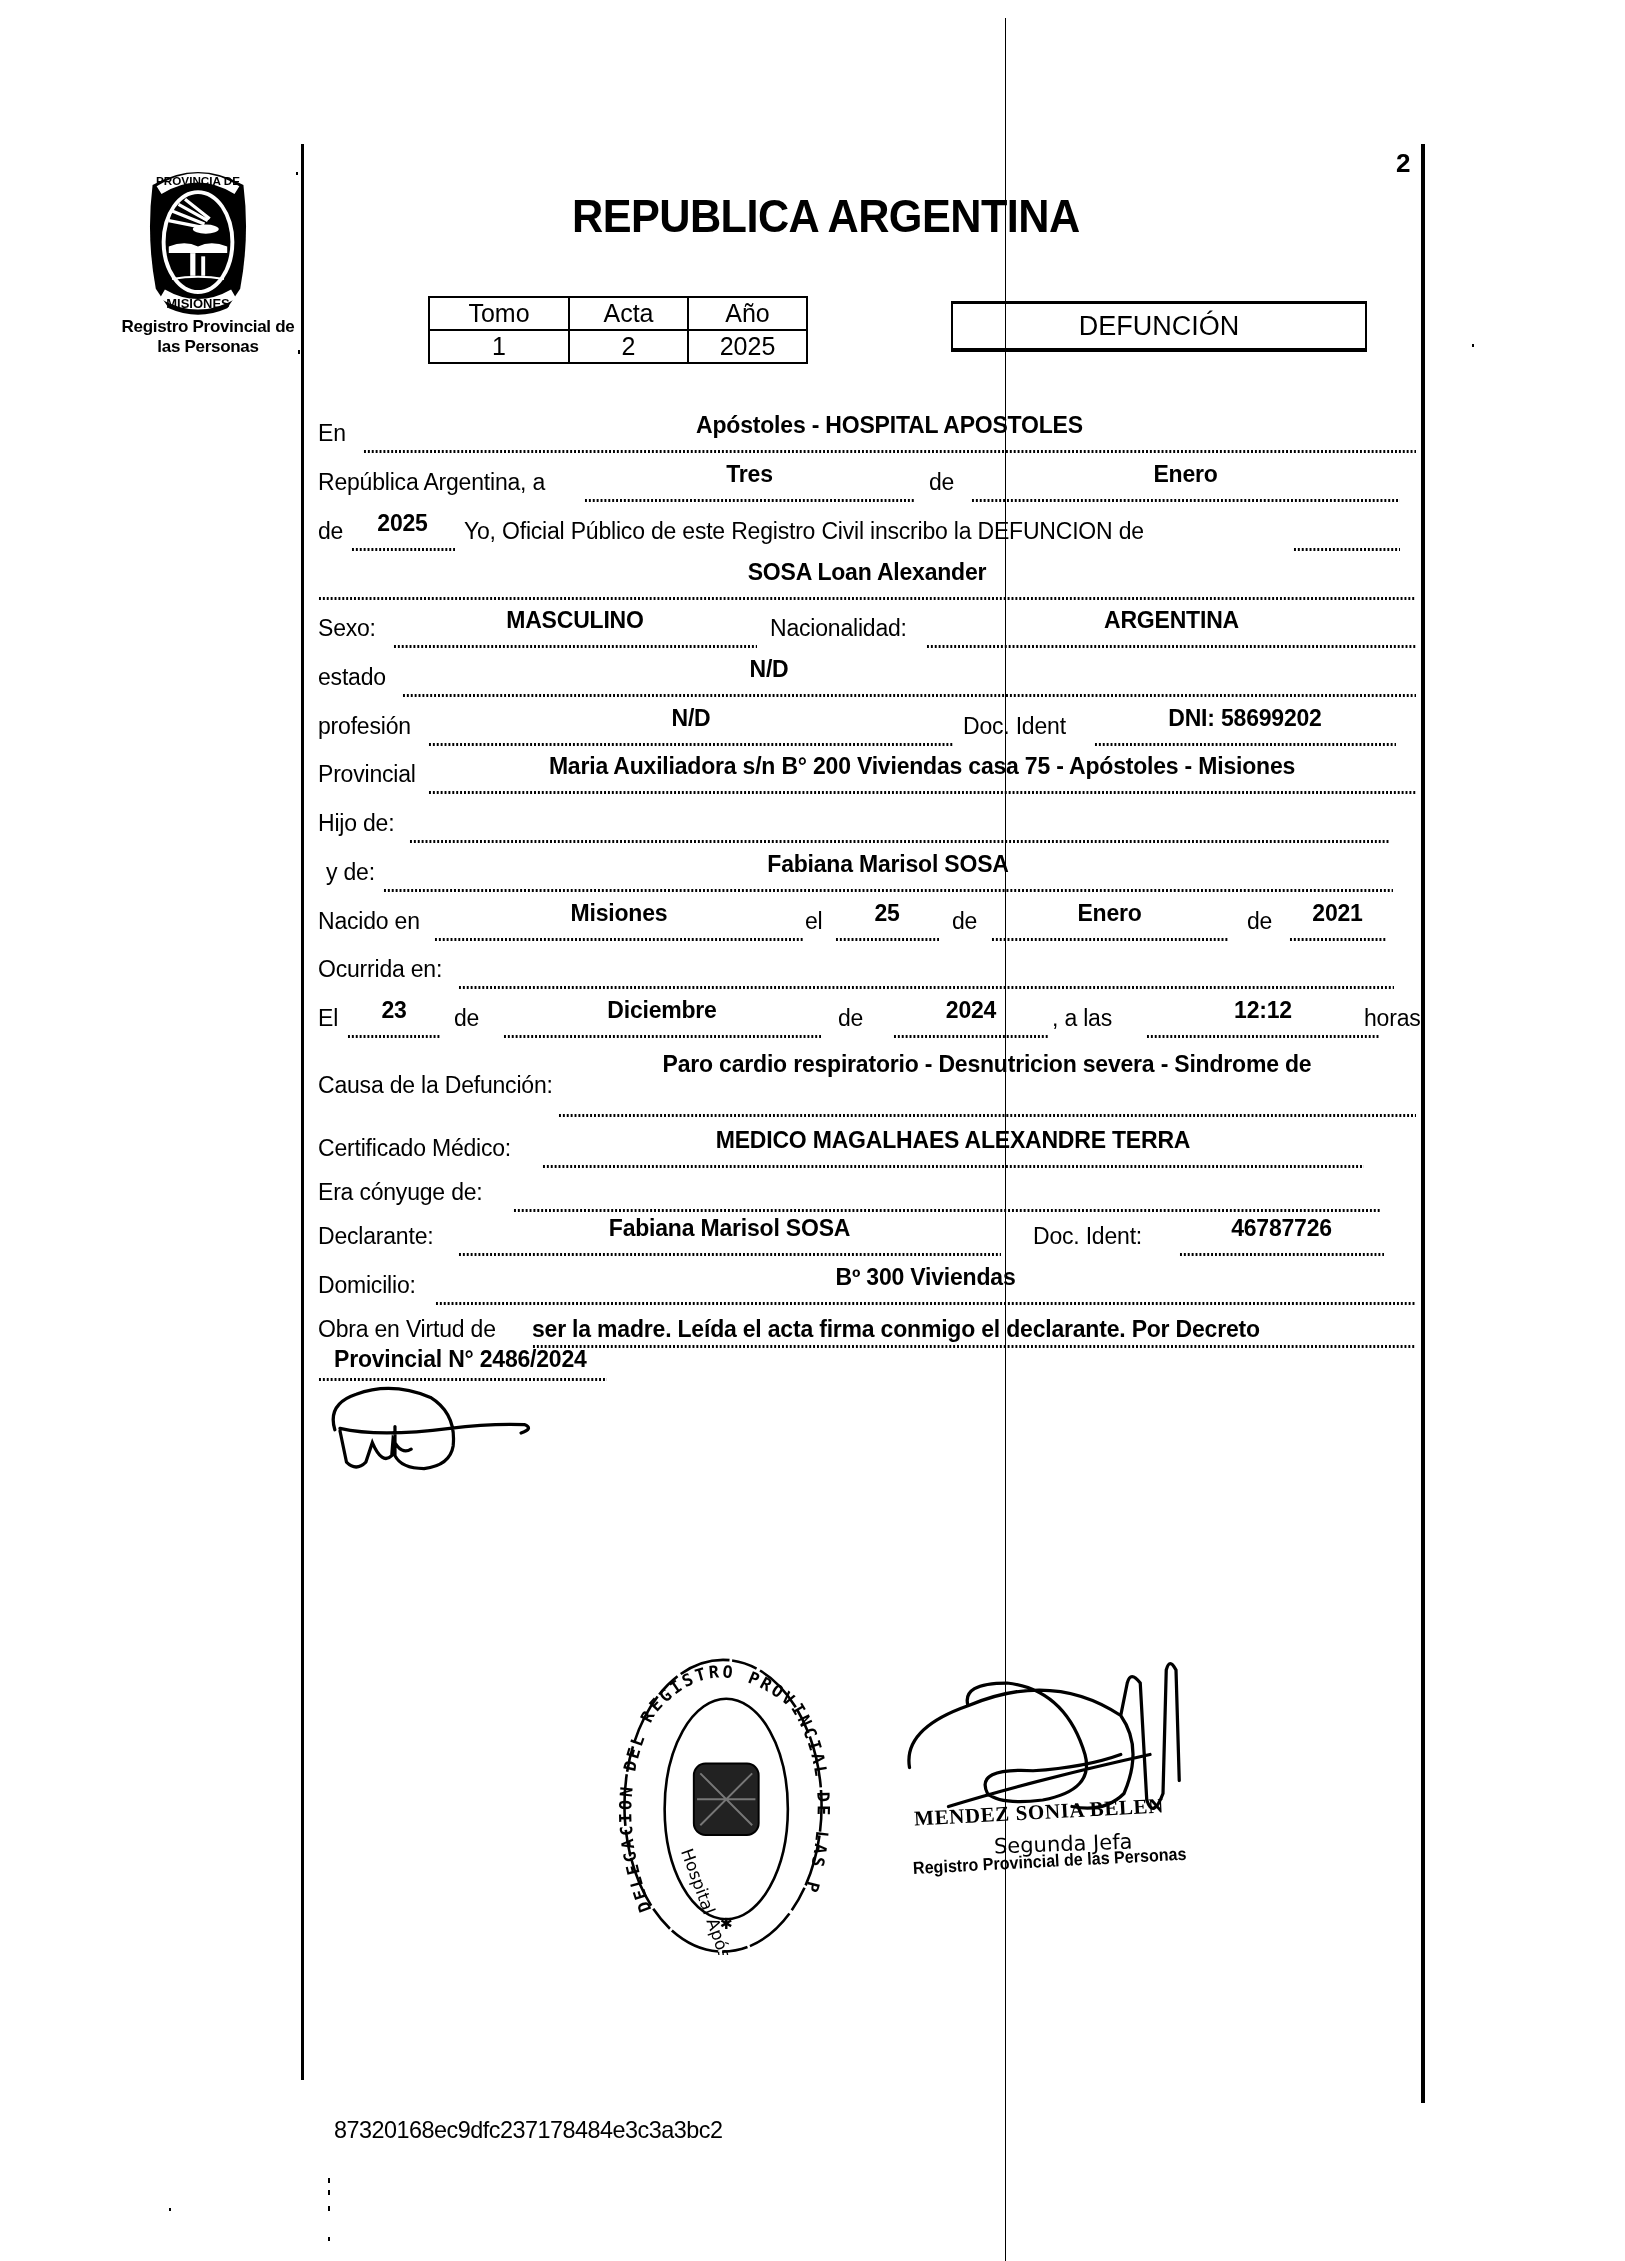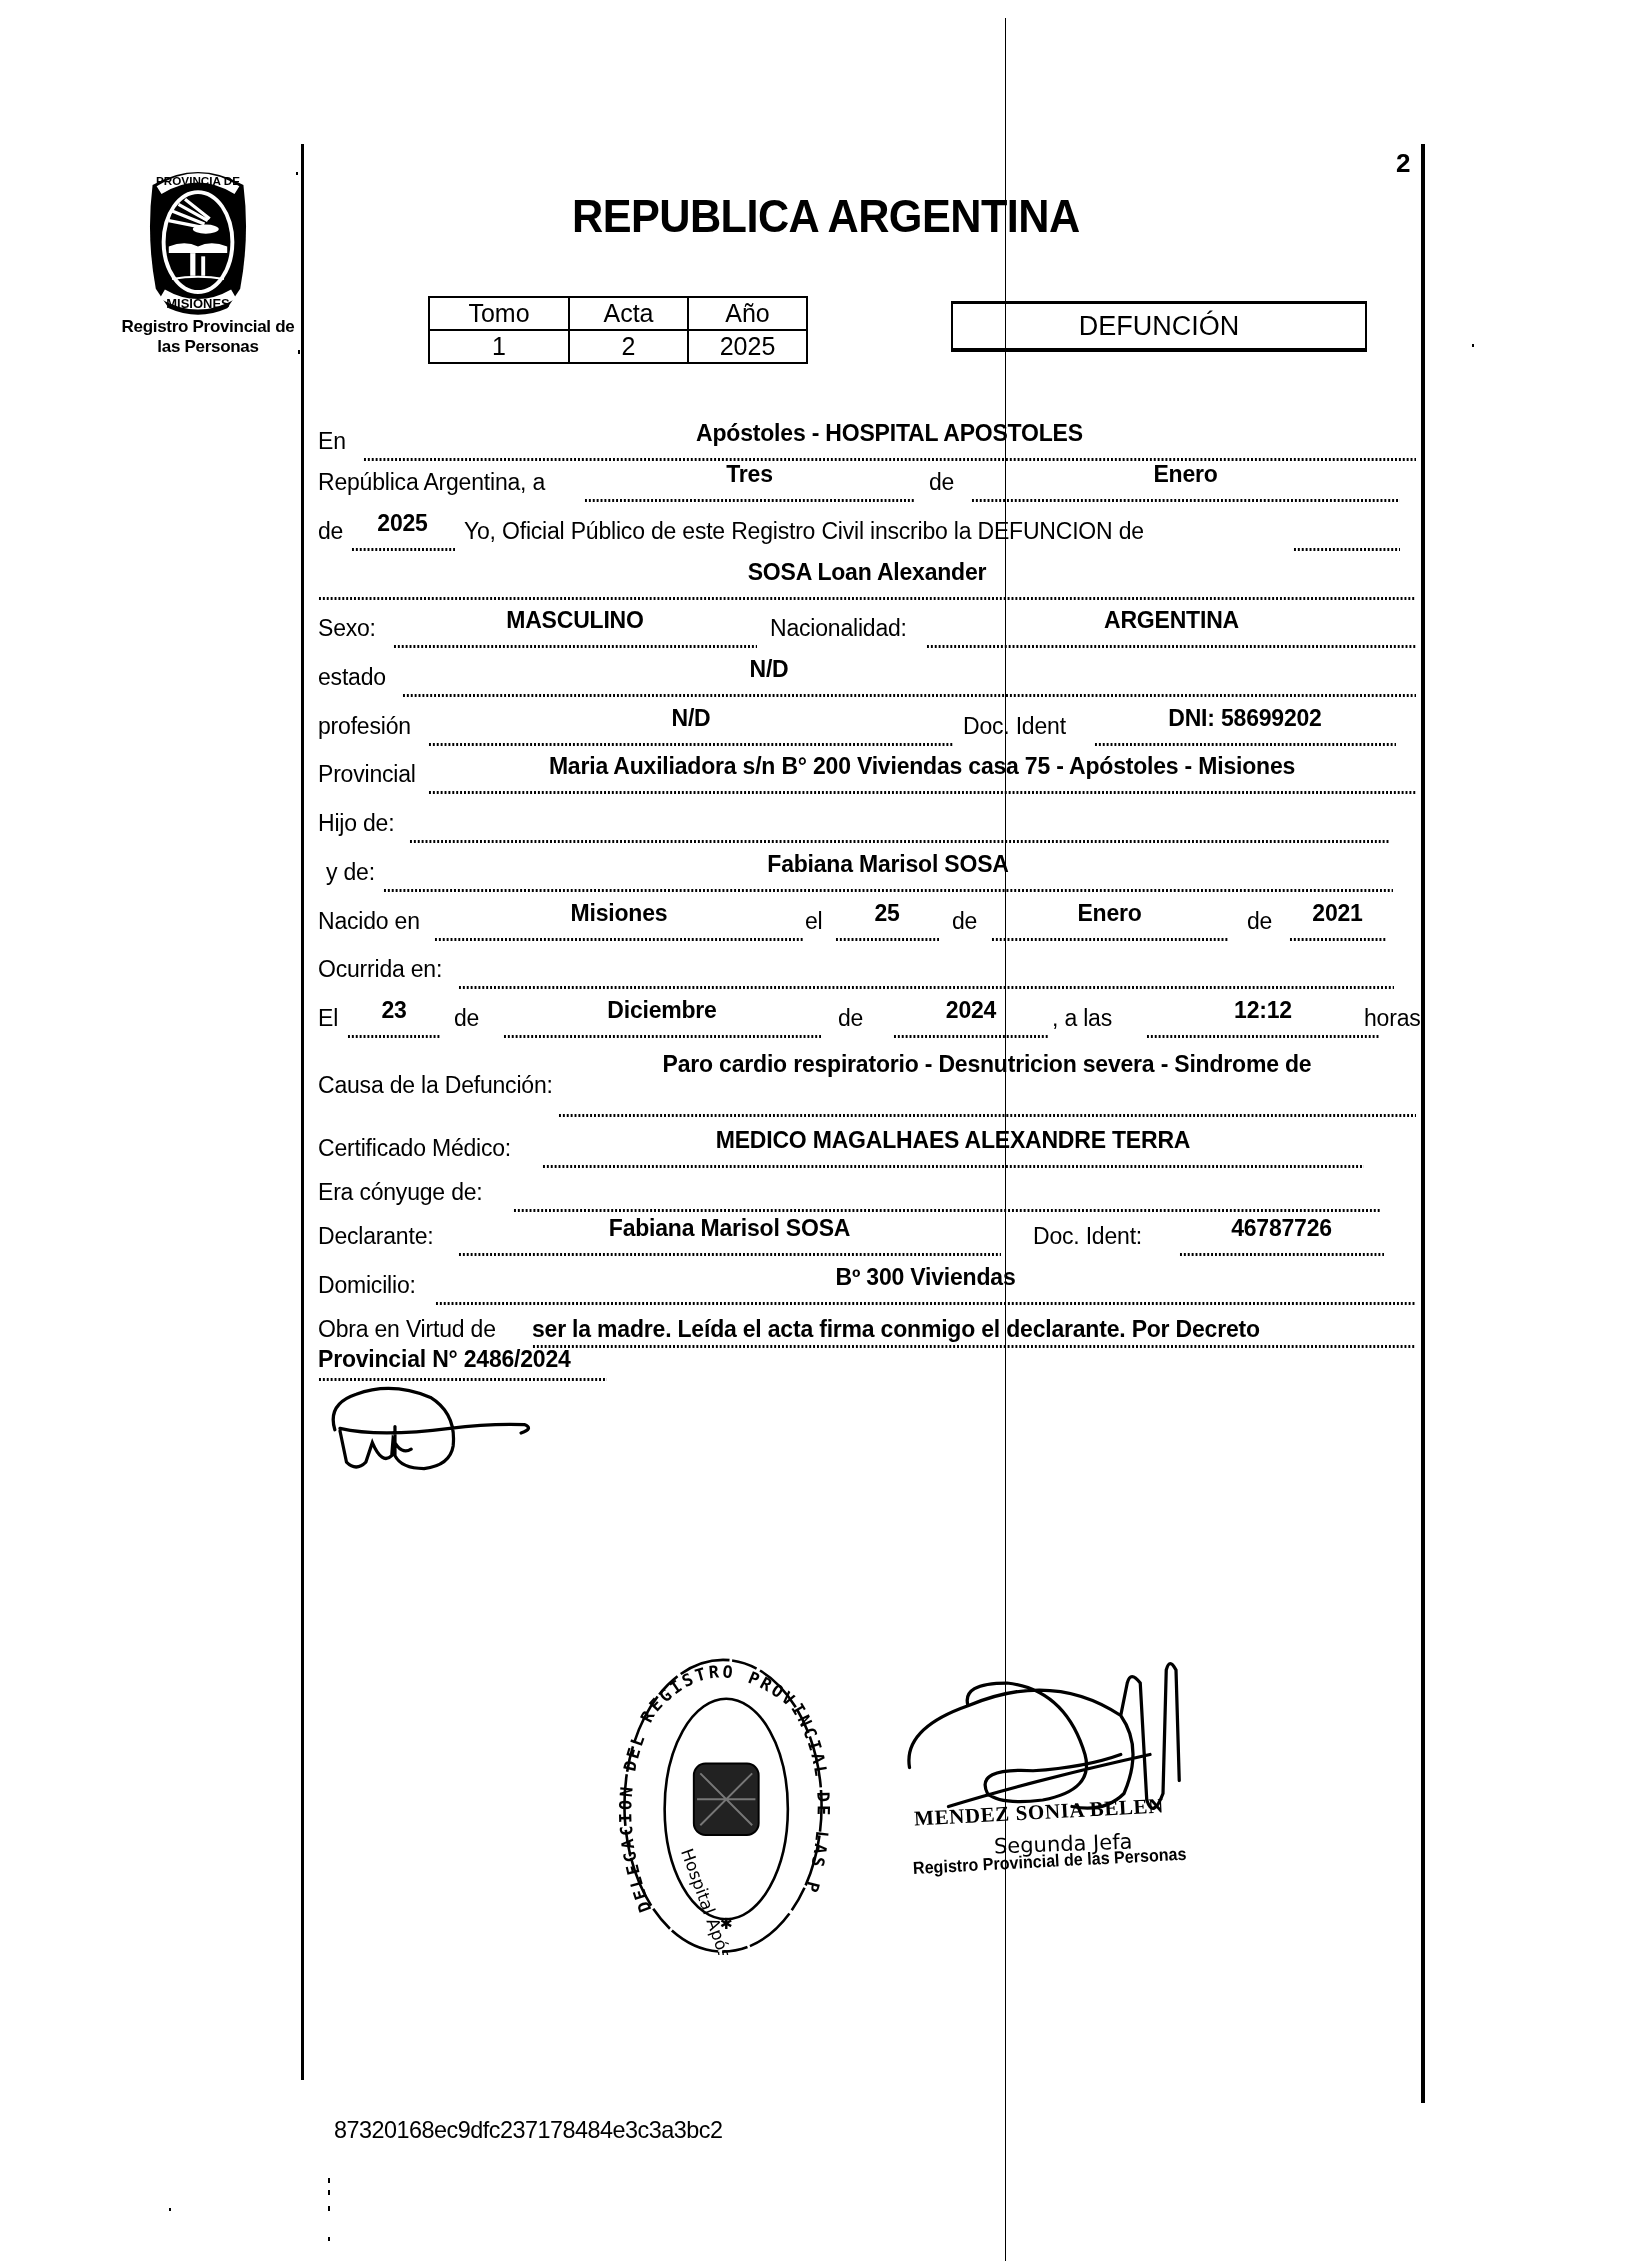--- a/index.html
+++ b/index.html
@@ -93,21 +93,21 @@
     <td class="c2">2</td>
     <td class="c3">2025</td>
   </tr>
 </tbody>
   </table>
 
 <div class="abs tipo-box">
   <span>DEFUNCIÓN</span>
 </div>
 
-<div class="row" style="top:411px;margin-top:8px;">
+<div class="row" style="top:411px;">
   <span class="lbl" style="left:0;">En</span>
   <span class="val" style="left:45px;width:1053px;">Apóstoles - HOSPITAL APOSTOLES</span>
   <span class="dots" style="left:45px;width:1053px;"></span>
 </div>
 
 <div class="row" style="top:460px;">
   <span class="lbl" style="left:0;">República Argentina, a</span>
   <span class="val" style="left:266px;width:331px;">Tres</span>
   <span class="dots" style="left:266px;width:331px;"></span>
   <span class="lbl" style="left:611px;">de</span>
@@ -238,21 +238,21 @@
   <span class="val" style="left:117px;width:981px;">Bº 300 Viviendas</span>
   <span class="dots" style="left:117px;width:981px;"></span>
 </div>
 
 <div class="row" style="top:1306px;">
   <span class="lbl" style="left:0;bottom:5.2px;">Obra en Virtud de</span>
   <span class="val" style="left:214px;bottom:5.2px;text-align:left;">ser la madre. Leída el acta firma conmigo el declarante. Por Decreto</span>
   <span class="dots" style="left:214px;width:884px;"></span>
 </div>
 <div class="row" style="top:1339px;">
-  <span class="val" style="left:0;bottom:7.8px;text-align:left;">Provincial N° 2486/2024</span>
+  <span class="val" style="left:16px;bottom:7.8px;text-align:left;">Provincial N° 2486/2024</span>
   <span class="dots" style="left:0;width:289px;"></span>
 </div>
 
 <svg class="abs sig-declarant" viewBox="0 0 360 150">
   <path d="M22 80 Q10 40 55 25 Q110 5 170 30 Q210 55 205 105 Q200 135 160 140 Q125 140 115 120 L115 75 M30 78 Q90 92 200 78 Q260 70 315 72 Q330 78 310 85 M30 82 L40 130 Q55 145 70 130 L80 100 Q95 135 110 120 L112 95 Q125 120 140 110" fill="none" stroke="#000" stroke-width="5" stroke-linecap="round"></path>
 </svg>
 
 <svg class="abs stamp" viewBox="0 0 330 470">
   <defs>
     <path id="stampArc" d="M55 400 Q-10 235 60 100 Q150 -10 270 90 Q340 200 290 380"></path>

